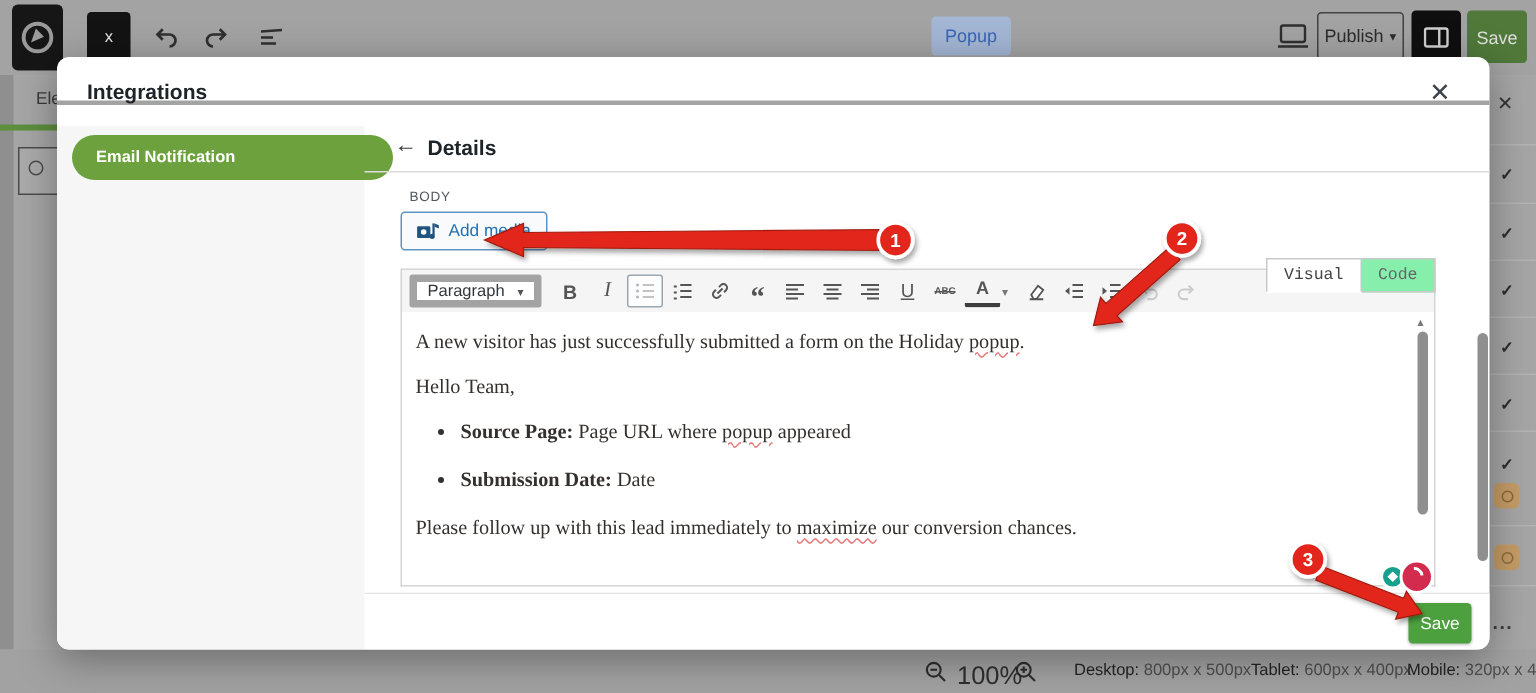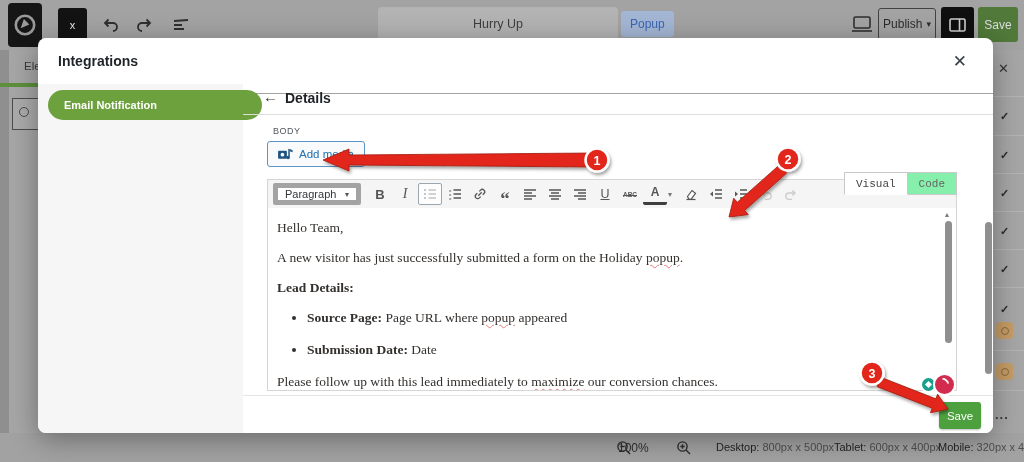--- a/index.html
+++ b/index.html
@@ -30,27 +30,27 @@
   .bg-right { position:absolute; left:993px; top:50px; width:31px; height:383px; }
   .bg-right .row-line { position:absolute; left:0; width:31px; height:1px; background:#b4b4b4; }
   .bg-right .chk { position:absolute; left:7px; color:#2d2d2d; font-size:11px; font-weight:bold; }
   .bg-right .close-x { position:absolute; left:5px; top:11px; color:#333; font-size:13px; }
   .tan-badge { position:absolute; left:3px; width:17px; height:17px; background:#c59c66; border-radius:4px; display:flex; align-items:center; justify-content:center; }
   .tan-badge i { display:block; width:8px; height:8px; border:1.5px solid #8a6a3e; border-radius:50%; }
   .bg-right .dots { position:absolute; left:2px; top:357px; color:#3d3d3d; font-size:13px; font-weight:bold; letter-spacing:1px; }
 
   .bg-bottombar { position:absolute; left:0; top:433px; width:1024px; height:29px; background:#a2a2a2; }
   .bb-ic { position:absolute; top:7px; }
-  .bb-zoom { position:absolute; left:618px; top:8px; color:#2e2e2e; font-size:12px; }
+  .bb-zoom { position:absolute; left:638px; top:8px; color:#2e2e2e; font-size:17px; }
   .bb-dev { position:absolute; top:8px; font-size:11px; color:#4f4f4f; white-space:nowrap; }
   .bb-dev b { color:#242424; font-weight:normal; }
 
   
   .modal { position:absolute; left:38px; top:38px; width:955px; height:395px; background:#fff; border-radius:8px; box-shadow:0 6px 28px rgba(0,0,0,.35); z-index:10; }
-  .modal-header { position:absolute; left:0; top:0; width:100%; height:56px; border-bottom:1px solid #a3a3a3; }
+  .modal-header { position:absolute; left:0; top:0; width:100%; height:32px; border-bottom:3px solid #a3a3a3; }
   .modal-title { position:absolute; left:20px; top:15px; font-size:14px; font-weight:bold; color:#1d2327; }
   .modal-close { position:absolute; right:26px; top:13px; font-size:17px; color:#3c434a; cursor:pointer; }
   .modal-sidebar { position:absolute; left:0; top:46px; width:205px; height:349px; background:#f6f6f7; border-radius:0 0 0 8px; }
   .email-btn { position:absolute; left:10px; top:6px; width:214px; height:30px; background:#6ca13e; border-radius:15px; color:#fff; font-size:11px; font-weight:bold; display:flex; align-items:center; padding-left:16px; }
   .modal-main { position:absolute; left:205px; top:46px; width:750px; height:349px; }
   .create-header { position:absolute; left:0; top:0; width:100%; height:31px; border-bottom:1px solid #ddd; }
   .back-arrow { position:absolute; left:20px; top:4px; font-size:15px; color:#333; }
   .create-title { position:absolute; left:42px; top:6px; font-size:14px; font-weight:bold; color:#1d2327; }
   .create-content { position:absolute; left:0; top:31px; width:100%; height:280px; }
   .body-label { position:absolute; left:30px; top:11px; font-size:9px; color:#50575e; letter-spacing:.5px; }
@@ -120,23 +120,20 @@
     <div class="tb-ic" style="left:134px">
       <svg width="20" height="18" viewBox="0 0 20 18">
           <path d="M15 7H7a4 4 0 000 8" fill="none" stroke="#2f2f2f" stroke-width="1.8"></path>
           <path d="M11.5 3.5L15 7l-3.5 3.5" fill="none" stroke="#2f2f2f" stroke-width="1.8"></path>
         </svg>
     </div>
     <div class="tb-ic" style="left:170px">
       <svg width="20" height="18" viewBox="0 0 20 18">
           <path d="M3 5l14-1M3 9h8M3 13h10" stroke="#2f2f2f" stroke-width="1.8" fill="none"></path>
         </svg>
-    </div>
-    <div class="title-box">
-      <span>Hurry Up</span>
     </div>
     <div class="popup-badge">
       <span>Popup</span>
     </div>
     <div class="tb-ic" style="left:851px;top:13px">
       <svg width="22" height="20" viewBox="0 0 22 20">
           <rect x="3" y="3" width="16" height="11" rx="1.5" fill="none" stroke="#2f2f2f" stroke-width="1.6"></rect>
           <path d="M1 17h20" stroke="#2f2f2f" stroke-width="1.6"></path>
         </svg>
     </div>
@@ -330,23 +327,22 @@
             <div class="tb-btn disabled-ic">
               <svg width="16" height="15" viewBox="0 0 16 15">
                   <path d="M12 6H6a3.2 3.2 0 000 6.4h3" fill="none" stroke="#aaa" stroke-width="1.4"></path>
                   <path d="M9.4 3.4L12 6 9.4 8.6" fill="none" stroke="#aaa" stroke-width="1.4"></path>
                 </svg>
             </div>
           </div>
 
           <div class="editor-content">
             <div class="ec-inner">
+              <p><span>A new visitor has just successfully submitted a form on the Holiday </span><span class="sp">popup</span><span>.</span></p>
               <p><span>Hello Team,</span></p>
-              <p><span>A new visitor has just successfully submitted a form on the Holiday </span><span class="sp">popup</span><span>.</span></p>
-              <p class="b"><span>Lead Details:</span></p>
               <ul>
                 <li><span class="b">Source Page:</span><span> Page URL where </span><span class="sp">popup</span><span> appeared</span></li>
                 <li><span class="b">Submission Date:</span><span> Date</span></li>
               </ul>
               <p><span>Please follow up with this lead immediately to </span><span class="sp">maximize</span><span> our conversion chances.</span></p>
             </div>
             <div class="ta-scroll-up">▲</div>
             <div class="ta-thumb"></div>
           </div>
         </div>

